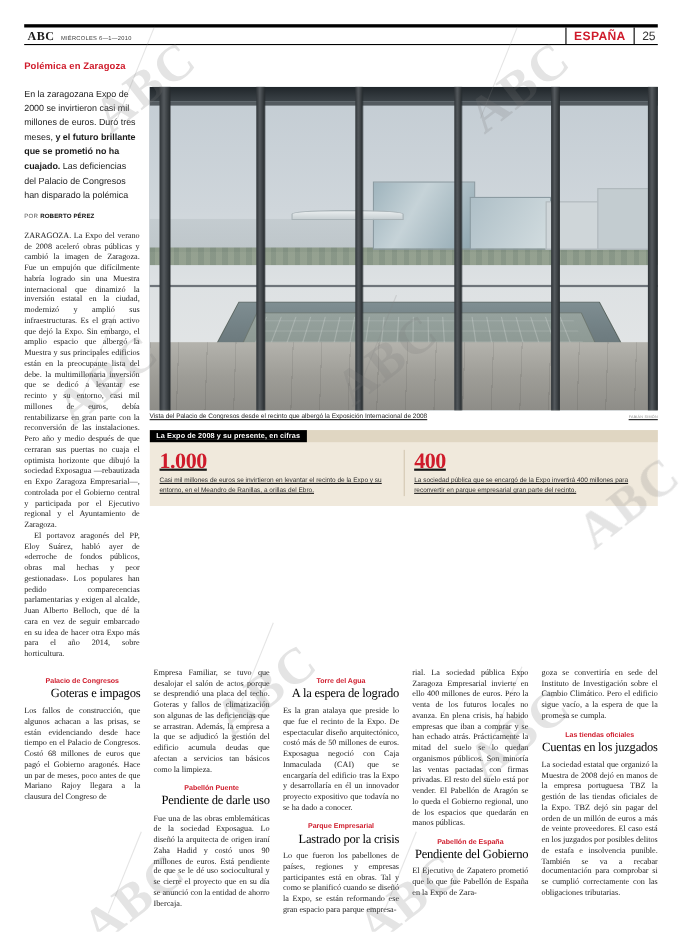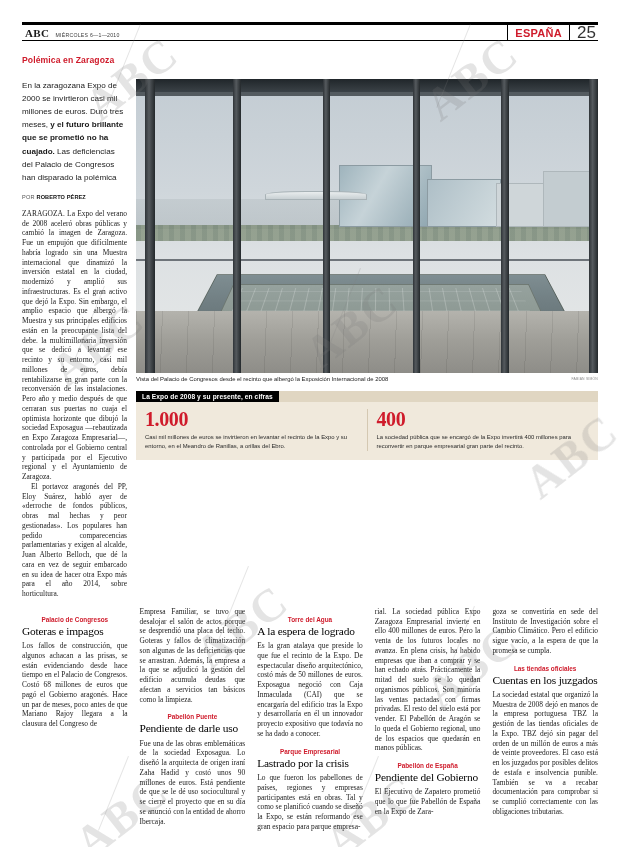--- a/index.html
+++ b/index.html
@@ -60,21 +60,21 @@
     font-family: "Liberation Sans", sans-serif;
     font-weight: bold; font-size: 11px;
     color: #cf1b2b;
     letter-spacing: .3px;
     padding: 0 7px 0 7px;
     line-height: 16px;
     border-left: 1px solid #000;
   }
   .page-number {
     font-family: "Liberation Sans", sans-serif;
-    font-size: 17px; color: #333;
+    font-size: 11px; color: #333;
     padding: 0 2px 0 7px;
     line-height: 16px;
     border-left: 1px solid #000;
   }
 
   
   .kicker {
     margin-top: 14px;
     font-family: "Liberation Sans", sans-serif;
     font-weight: bold; font-size: 8.6px;
@@ -125,20 +125,21 @@
     color: #1a1a1a;
     hyphens: auto;
   }
   .body-col p { margin: 0; text-indent: 9px; }
   .body-col p.first { text-indent: 0; }
 
   
   .photo-wrap {
     flex: 1 1 auto;
     position: relative;
+    text-decoration: underline;
   }
   .photo {
     position: relative;
     width: 100%;
     height: 294px;
     overflow: hidden;
     background: #8d9aa4;
   }
   .photo-caption {
     display: flex; align-items: flex-start; justify-content: space-between;
@@ -283,21 +284,21 @@
   .bcol:last-child { padding-right: 0; }
   .sub-kicker {
     font-family: "Liberation Sans", sans-serif;
     font-weight: bold; font-size: 6.4px;
     color: #cf1b2b; text-align: center;
     margin: 9px 0 2px 0;
   }
   .sub-title {
     font-family: "Liberation Serif", serif;
     font-size: 11.4px; line-height: 1.08;
-    text-align: left; color: #000;
+    text-align: right; color: #000;
     margin-bottom: 4px;
     letter-spacing: -.2px;
   }
 
   
   .wm {
     position: absolute;
     pointer-events: none;
     font-family: "Liberation Serif", serif;
     color: rgba(120,120,120,0.20);

